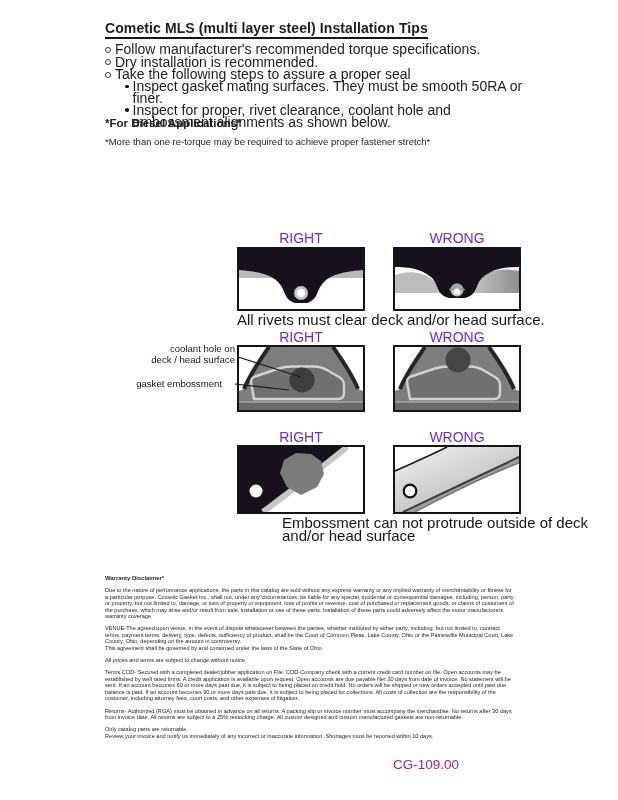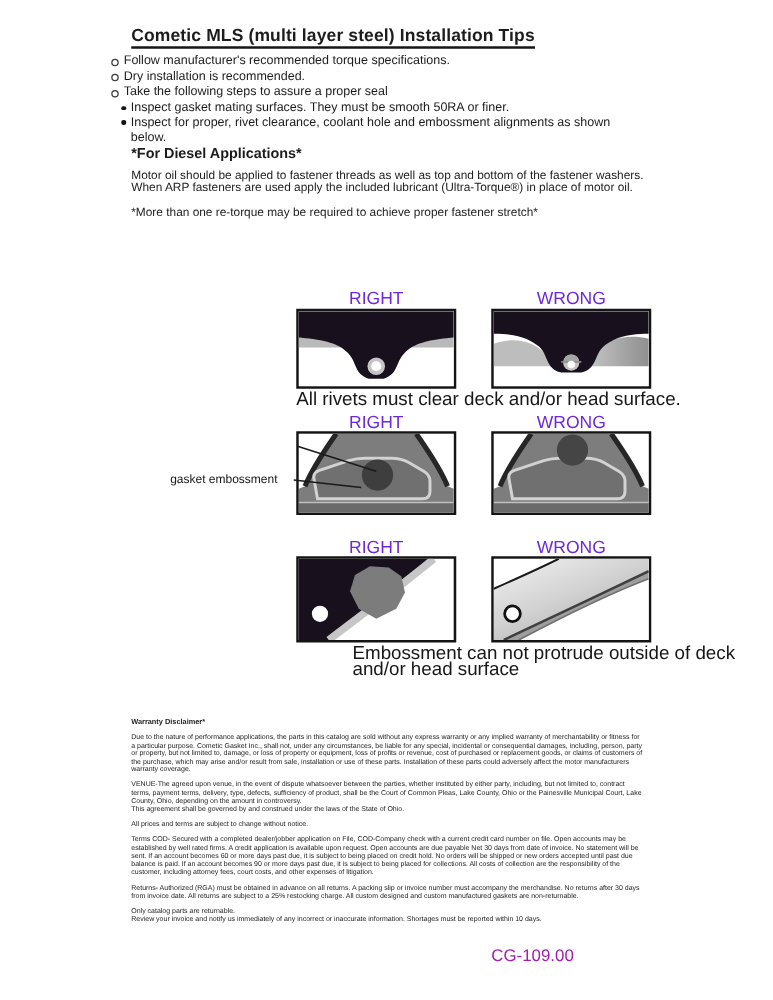--- a/index.html
+++ b/index.html
@@ -5,23 +5,23 @@
   html,body { margin:0; padding:0; background:#ffffff; }
   .page {
     position:relative; width:618px; height:800px; background:#ffffff;
     color:#1c1c1c; font-family:"Liberation Sans", sans-serif; overflow:hidden;border-radius:23px;
   }
   .title {
     position:absolute; left:105px; top:20px; margin:0;
     font-size:14px; font-weight:bold; letter-spacing:.1px;
     border-bottom:2px solid #161616; padding-bottom:1px;
   }
-  .bullets { position:absolute; left:89px; top:43px; width:425px; font-size:10px; }
+  .bullets { position:absolute; left:105px; top:43px; width:425px; font-size:14px; }
   .b-row { display:flex; line-height:12.6px; }
-  .b-row.sub { margin-left:8px; line-height:11.9px; }
+  .b-row.sub { margin-left:20px; line-height:11.9px; }
   .o-marker { flex:none; width:4px; height:4px; border:1px solid #3a3a3a; border-radius:50%; margin:3.5px 4px 0 0; }
   .dot-marker { flex:none; width:3.6px; height:3.6px; background:#141414; border-radius:50%; margin:3.8px 4px 0 0; }
 
   .diesel { position:absolute; left:105px; top:118px; width:424px; font-size:9.5px; line-height:10.6px; }
   .diesel-h { font-size:11.5px; font-weight:bold; margin:0 0 7px 0; }
   .diesel p { margin:0 0 9px 0; }
   .diesel .note { margin-top:8px; }
 
   .dg-label { position:absolute; width:128px; text-align:center; font-size:14px; color:#6d28d9; }
   .dg-box { position:absolute; width:128px; border:2px solid #141414; box-sizing:border-box; background:#fff; }
@@ -63,21 +63,20 @@
       <span>Inspect gasket mating surfaces.  They must be smooth 50RA or finer.</span>
     </div>
     <div class="b-row sub">
       <span class="dot-marker"></span>
       <span>Inspect for proper, rivet clearance, coolant hole and embossment alignments as shown below.</span>
     </div>
   </div>
 
   <div class="diesel">
     <div class="diesel-h">*For Diesel Applications*</div>
-    <p>Motor oil should be applied to fastener threads as well as top and bottom of the fastener washers.<br>When ARP fasteners are used apply the included lubricant (Ultra-Torque®) in place of motor oil.</p>
     <p class="note">*More than one re-torque may be required to achieve proper fastener stretch*</p>
   </div>
 
   <div class="dg-label" style="left:237px; top:230px;">RIGHT</div>
   <div class="dg-label" style="left:393px; top:230px;">WRONG</div>
 
   <div class="dg-box" style="left:237px; top:247px; height:64px;">
     <svg viewBox="0 0 124 60" preserveAspectRatio="none">
       <rect width="124" height="60" fill="#ffffff"></rect>
       <path d="M0,21 C16,22 30,25 40,29 L0,29 Z" fill="#b9b9b9"></path>
@@ -103,20 +102,21 @@
       <path d="M55.5,41 A6.5,6.5 0 0 1 68.5,41 Z" fill="#a6a6a6"></path>
       <line x1="54" y1="40.5" x2="70" y2="40.5" stroke="#8c8c8c" stroke-width="1.4"></line>
       <circle cx="62" cy="42.6" r="3" fill="#ffffff"></circle>
     </svg>
   </div>
   <div class="dg-caption" style="top:313px;">All rivets must clear deck and/or head surface.</div>
 
   <div class="dg-label" style="left:237px; top:329px;">RIGHT</div>
   <div class="dg-label" style="left:393px; top:329px;">WRONG</div>
 
+  <div class="ann" style="left:105px; top:344px; width:130px;">coolant hole on<br>deck / head surface</div>
   <div class="ann" style="left:94px; top:379px; width:128px;">gasket embossment</div>
 
   <div class="dg-box" style="left:237px; top:345px; height:67px;">
     <svg viewBox="0 0 124 63" preserveAspectRatio="none">
       <rect width="124" height="63" fill="#7d7d7d"></rect>
       <path d="M0,0 H30 C21,13 11,27 5,42 L0,44 Z" fill="#ffffff"></path>
       <path d="M30,0 C21,13 11,27 5,42" stroke="#262626" stroke-width="4" fill="none"></path>
       <path d="M124,0 H94 C103,13 113,27 119,42 L124,44 Z" fill="#ffffff"></path>
       <path d="M94,0 C103,13 113,27 119,42" stroke="#262626" stroke-width="4" fill="none"></path>
       <rect x="0" y="55" width="124" height="8" fill="#6a6a6a"></rect>

